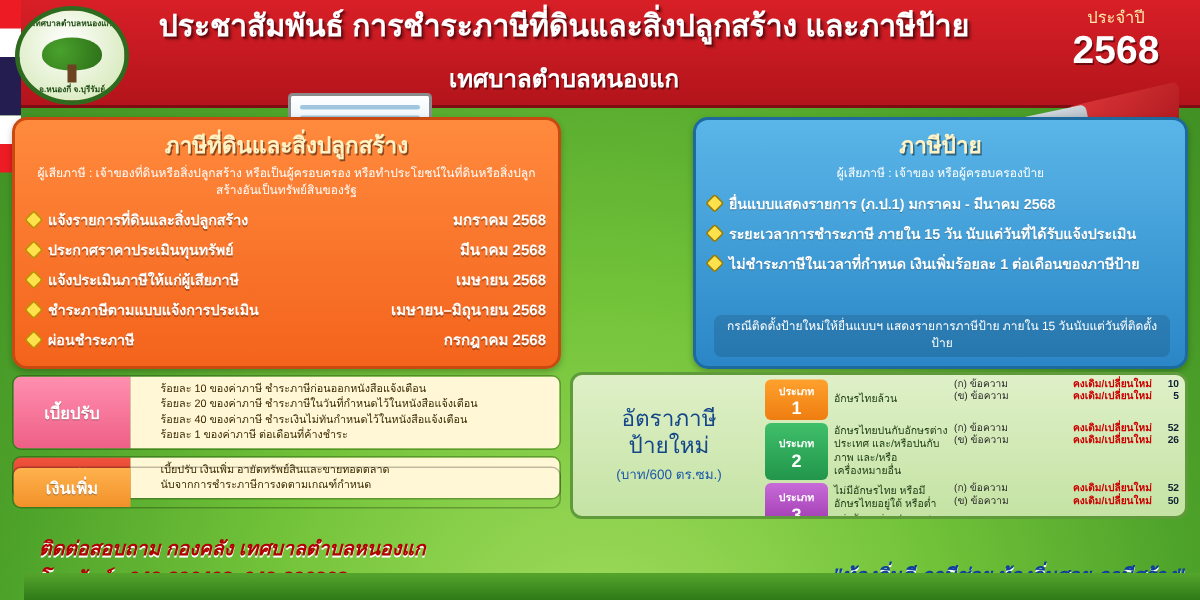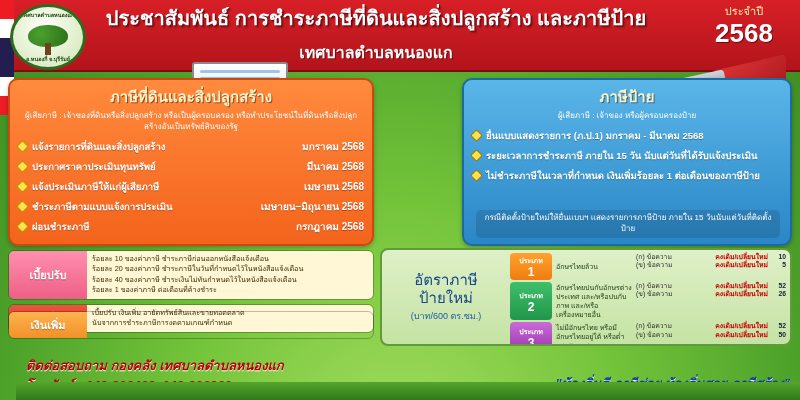--- a/index.html
+++ b/index.html
@@ -133,21 +133,21 @@
   .row .rdate { color:#fff; font-size:10px; font-weight:bold; }
 
   
   .fine-wrap { position:absolute; left:8px; top:250px; width:366px; }
   .fine-row { display:flex; margin-bottom:4px; border-radius:6px; overflow:hidden; border:1px solid rgba(0,0,0,.25); }
   .fine-label {
     width:78px; flex:0 0 78px; display:flex; align-items:center; justify-content:center;
     color:#fff; font-size:11px; font-weight:bold; text-align:center; padding:4px 2px;
     text-shadow:0 1px 0 rgba(0,0,0,.35);
   }
-  .fine-body { flex:1; background:#fff7d6; padding:3px 5px; }
+  .fine-body { flex:1; background:#fff7d6; padding:3px 20px; }
   .fine-body div { font-size:7.2px; color:#3b2a00; line-height:1.45; }
   .c-pink { background:linear-gradient(#ff8fb0,#ef5f86); }
   .c-orange { background:linear-gradient(#ffb24d,#f2912a); }
   .c-red { background:linear-gradient(#f0543f,#cf2e1a); }
 
   
   .billboard { position:absolute; left:182px; top:60px; width:122px; height:60px; }
   .bb-screen {
     position:absolute; left:10px; top:2px; width:96px; height:32px;
     background:linear-gradient(#ffffff,#dfeef8); border:2px solid #8b8b8b; border-radius:3px;

